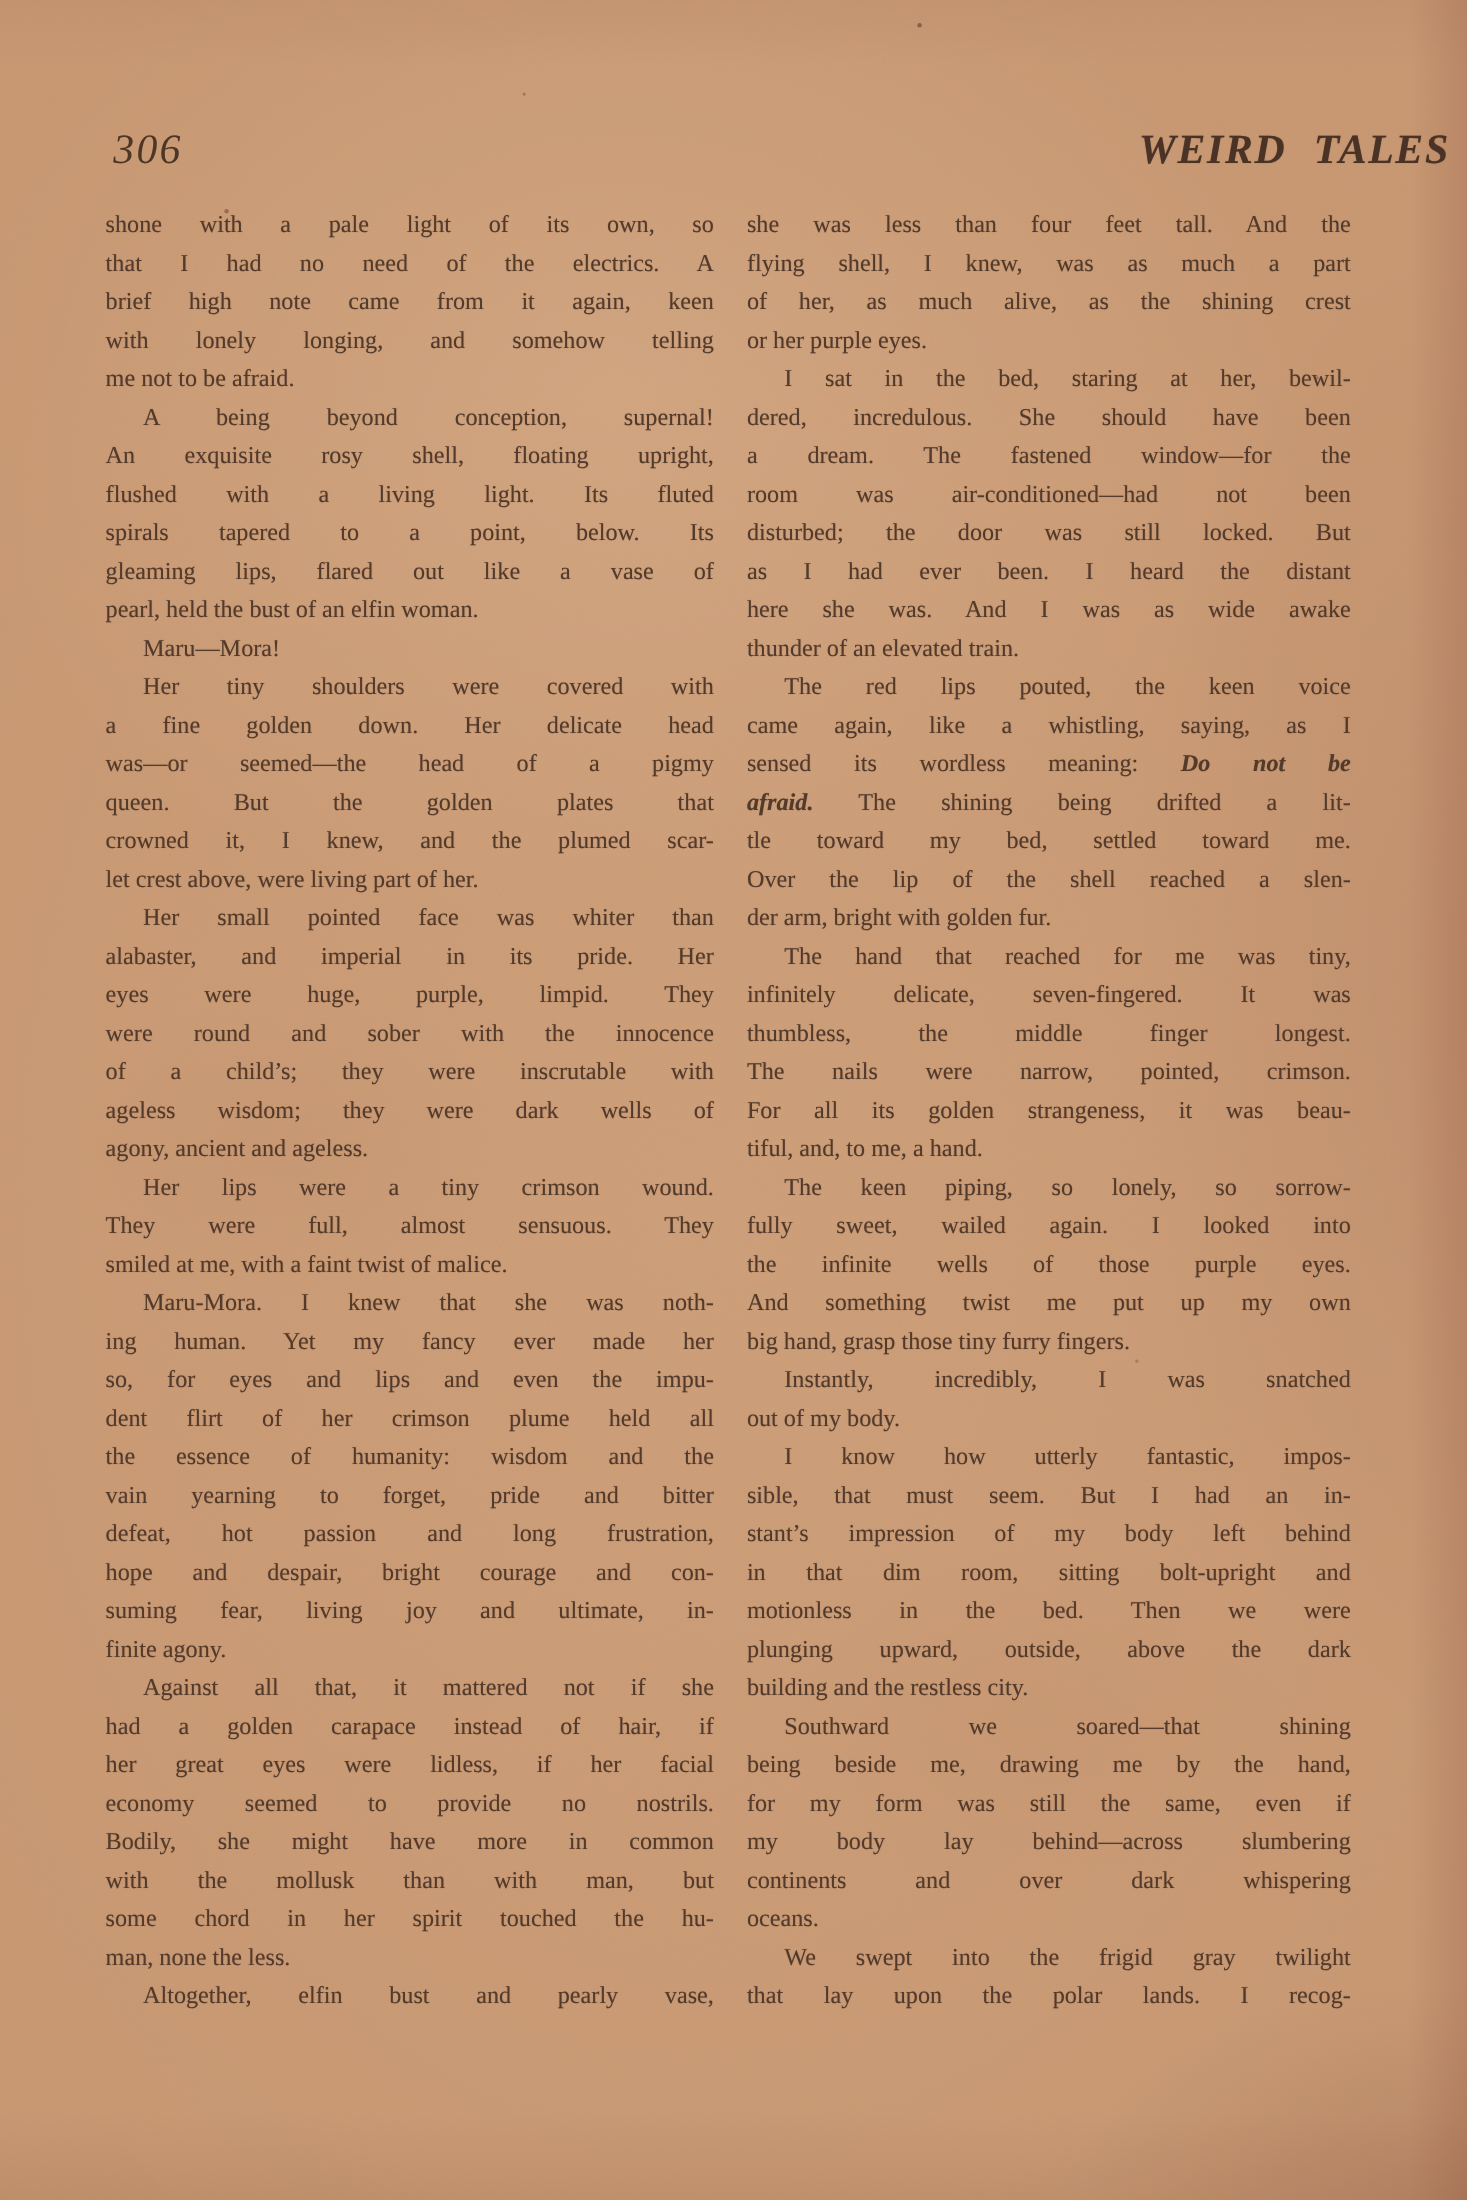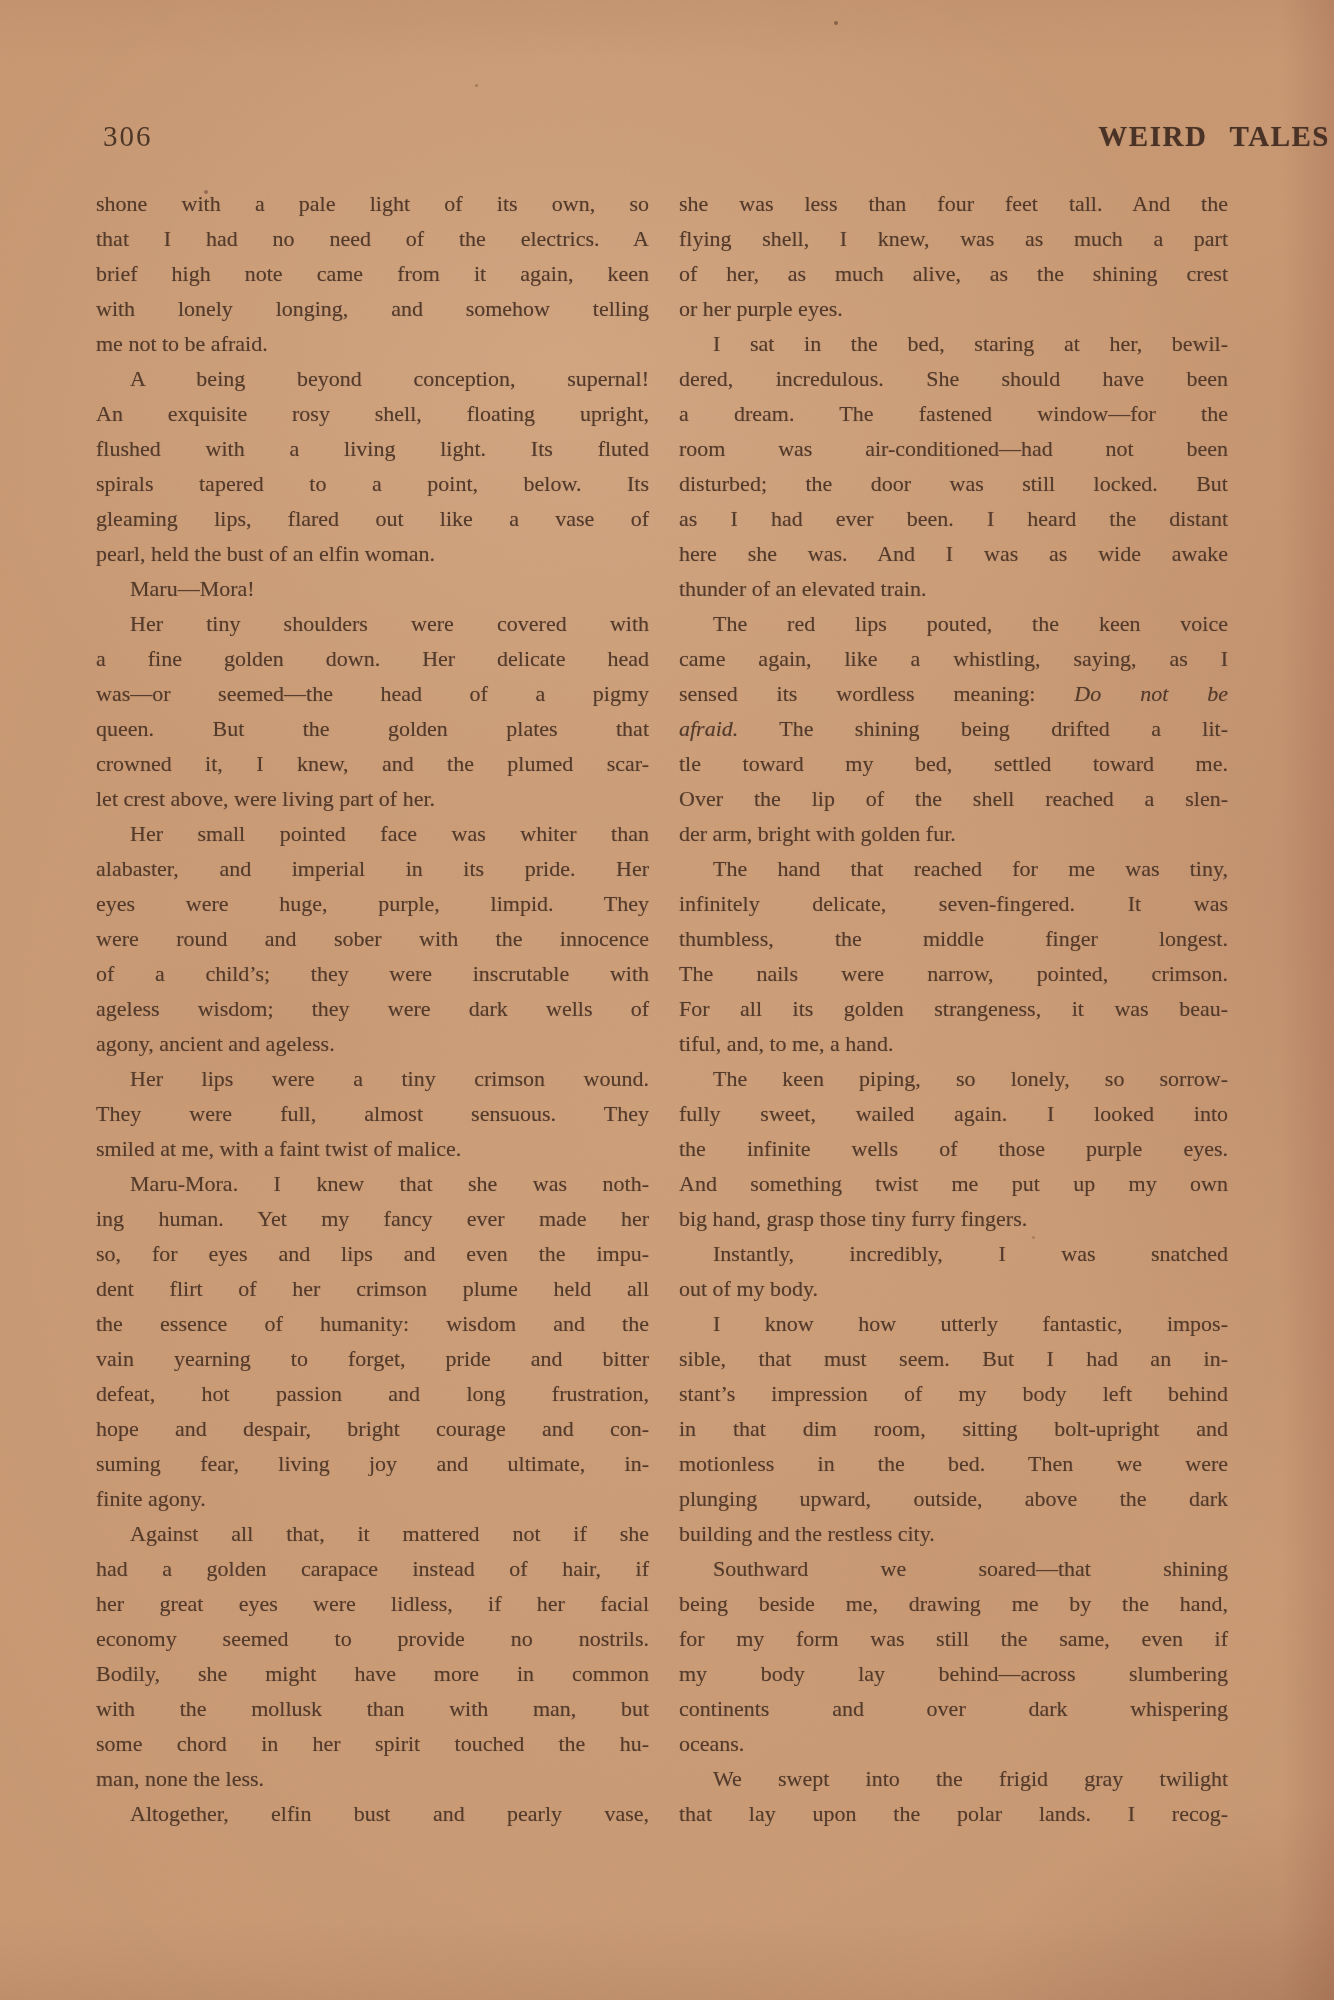--- a/index.html
+++ b/index.html
@@ -16,30 +16,30 @@
       linear-gradient(to top, rgba(140,85,60,0.14), transparent 4%),
       linear-gradient(to bottom, rgba(140,85,60,0.08), transparent 3%),
       radial-gradient(ellipse 900px 700px at 42% 18%, rgba(255,228,196,0.14), transparent 70%),
       radial-gradient(ellipse 300px 200px at 20% 52%, rgba(175,120,88,0.10), transparent 70%),
       radial-gradient(ellipse 340px 240px at 70% 78%, rgba(180,126,92,0.10), transparent 70%),
       radial-gradient(ellipse 1100px 1500px at 48% 55%, rgba(255,222,188,0.10), transparent 78%);
     font-family:"Liberation Serif","DejaVu Serif",serif;
     color:#533a2b;
   }
   .grain{position:absolute;inset:0;opacity:.06;pointer-events:none;mix-blend-mode:multiply;}
-  .header{position:absolute;top:121px;left:0;right:4px;height:34px;font-size:29px;line-height:31px;}
+  .header{position:absolute;top:121px;left:0;right:16px;height:34px;font-size:38px;line-height:31px;font-style:italic;}
   .pagenum{position:absolute;left:103px;top:0;letter-spacing:2px;color:#4e3627;}
   .title{display:block;text-align:right;font-weight:bold;letter-spacing:1.5px;word-spacing:14px;color:#4a3326;text-shadow:0 0 1px rgba(74,51,38,.45);}
   .col{position:absolute;top:186px;font-size:22px;line-height:35px;text-shadow:0 0 1px rgba(83,58,43,.4);}
   .col-left{left:96px;width:553px;}
   .col-right{left:679px;width:549px;}
   .line{text-align:justify;text-align-last:justify;height:35px;overflow:visible;}
   .line.end{text-align-last:left;}
   .line.indent{text-indent:34px;}
-  .line i{font-style:italic;}
+  .line i{font-style:italic;font-weight:bold;}
   .speck{position:absolute;border-radius:50%;background:rgba(88,52,38,.55);pointer-events:none;}
   .speck.s1{left:834px;top:21px;width:4px;height:4px;}
   .speck.s2{left:475px;top:84px;width:3px;height:3px;background:rgba(88,52,38,.35);}
   .speck.s3{left:204px;top:190px;width:4px;height:4px;background:rgba(88,52,38,.45);}
   .speck.s4{left:1196px;top:342px;width:3px;height:3px;background:rgba(88,52,38,.3);}
   .speck.s5{left:1032px;top:1236px;width:3px;height:3px;background:rgba(88,52,38,.28);}
 </style>
 </head>
 <body>
 

